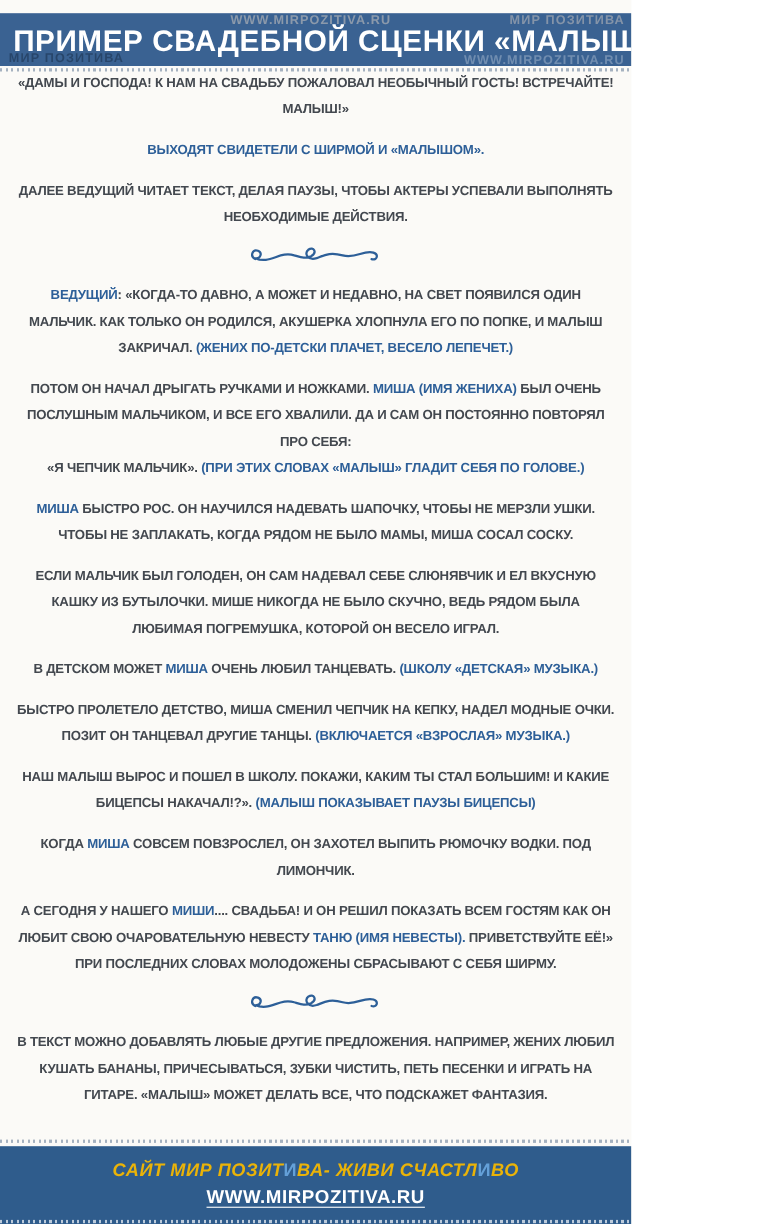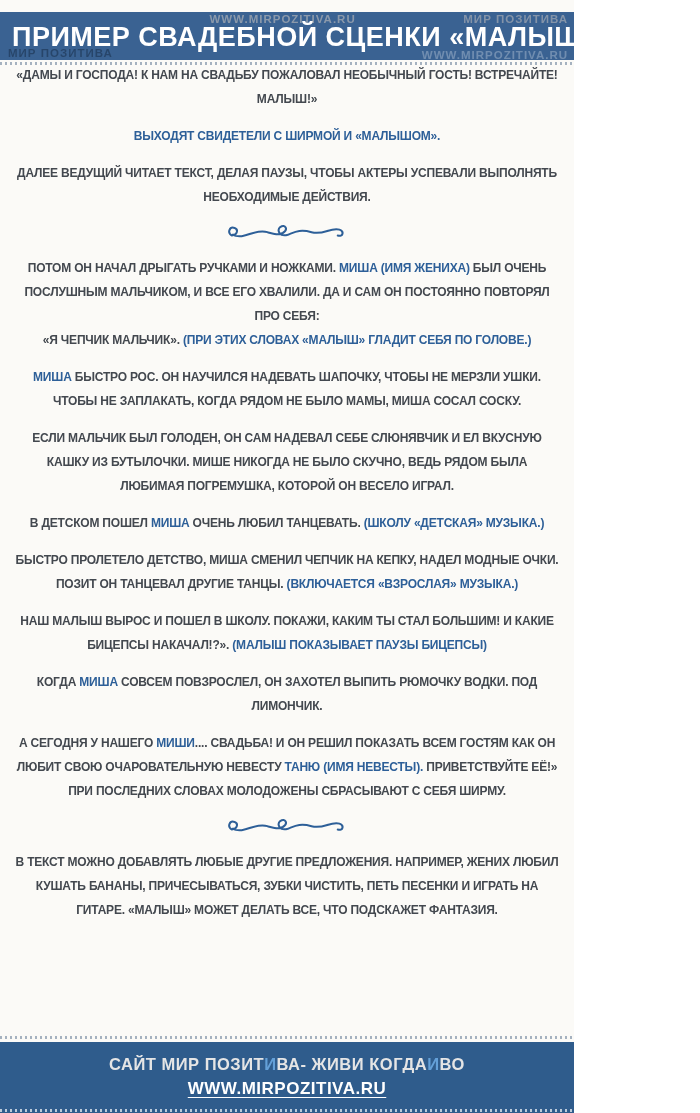--- a/index.html
+++ b/index.html
@@ -88,21 +88,21 @@
     text-align:center;
   }
   .footer-tagline{
     margin-top:13px;
     font-size:16.5px;
     font-weight:700;
     letter-spacing:.5px;
     color:#ffffff;
     white-space:nowrap;
   }
-  .footer-tagline .w{color:#e5e5e5;}
+  .footer-tagline .w{color:#eab308;font-style:italic;}
   .footer-tagline .i{color:var(--footer-accent);}
   .footer-url{
     display:inline-block;
     margin-top:5px;
     font-size:17px;
     font-weight:700;
     letter-spacing:.5px;
     color:#ffffff;
     text-decoration:underline;
     text-underline-offset:3px;
@@ -134,40 +134,41 @@
       <p class="para"><span class="dark">ДАЛЕЕ ВЕДУЩИЙ ЧИТАЕТ ТЕКСТ, ДЕЛАЯ ПАУЗЫ, ЧТОБЫ АКТЕРЫ УСПЕВАЛИ ВЫПОЛНЯТЬ НЕОБХОДИМЫЕ ДЕЙСТВИЯ.</span></p>
       <div class="flourish">
     <svg width="132" height="22" viewBox="0 0 150 26">
       <path d="M10 16 C4 13 7 5 13 7 C18 9 16 16 10 15
                C26 22 36 7 52 12 C59 14 64 16 70 13
                C77 9 73 2 67 6 C62 10 67 18 76 15
                C84 12 90 8 104 12 C118 16 126 6 137 9
                C143 11 141 18 135 16" fill="none" stroke="#2d5f98" stroke-width="2.4" stroke-linecap="round"></path>
     </svg>
   </div>
+      <p class="para"><span class="blue">ВЕДУЩИЙ</span><span class="dark">: «КОГДА-ТО ДАВНО, А МОЖЕТ И НЕДАВНО, НА СВЕТ ПОЯВИЛСЯ ОДИН МАЛЬЧИК. КАК ТОЛЬКО ОН РОДИЛСЯ, АКУШЕРКА ХЛОПНУЛА ЕГО ПО ПОПКЕ, И МАЛЫШ ЗАКРИЧАЛ. </span><span class="blue">(ЖЕНИХ ПО-ДЕТСКИ ПЛАЧЕТ, ВЕСЕЛО ЛЕПЕЧЕТ.)</span></p>
       <p class="para"><span class="dark">ПОТОМ ОН НАЧАЛ ДРЫГАТЬ РУЧКАМИ И НОЖКАМИ. </span><span class="blue">МИША (ИМЯ ЖЕНИХА)</span><span class="dark"> БЫЛ ОЧЕНЬ ПОСЛУШНЫМ МАЛЬЧИКОМ, И ВСЕ ЕГО ХВАЛИЛИ. ДА И САМ ОН ПОСТОЯННО ПОВТОРЯЛ ПРО СЕБЯ:</span><br><span class="dark">«Я ЧЕПЧИК МАЛЬЧИК». </span><span class="blue">(ПРИ ЭТИХ СЛОВАХ «МАЛЫШ» ГЛАДИТ СЕБЯ ПО ГОЛОВЕ.)</span></p>
       <p class="para"><span class="blue">МИША</span><span class="dark"> БЫСТРО РОС. ОН НАУЧИЛСЯ НАДЕВАТЬ ШАПОЧКУ, ЧТОБЫ НЕ МЕРЗЛИ УШКИ. ЧТОБЫ НЕ ЗАПЛАКАТЬ, КОГДА РЯДОМ НЕ БЫЛО МАМЫ, МИША СОСАЛ СОСКУ.</span></p>
       <p class="para"><span class="dark">ЕСЛИ МАЛЬЧИК БЫЛ ГОЛОДЕН, ОН САМ НАДЕВАЛ СЕБЕ СЛЮНЯВЧИК И ЕЛ ВКУСНУЮ КАШКУ ИЗ БУТЫЛОЧКИ. МИШЕ НИКОГДА НЕ БЫЛО СКУЧНО, ВЕДЬ РЯДОМ БЫЛА ЛЮБИМАЯ ПОГРЕМУШКА, КОТОРОЙ ОН ВЕСЕЛО ИГРАЛ.</span></p>
-      <p class="para"><span class="dark">В ДЕТСКОМ ПОШЕЛ </span><span class="blue">МИША</span><span class="dark"> ОЧЕНЬ ЛЮБИЛ ТАНЦЕВАТЬ. </span><span class="blue">(ШКОЛУ «ДЕТСКАЯ» МУЗЫКА.)</span></p>
+      <p class="para"><span class="dark">В ДЕТСКОМ МОЖЕТ </span><span class="blue">МИША</span><span class="dark"> ОЧЕНЬ ЛЮБИЛ ТАНЦЕВАТЬ. </span><span class="blue">(ШКОЛУ «ДЕТСКАЯ» МУЗЫКА.)</span></p>
       <p class="para"><span class="dark">БЫСТРО ПРОЛЕТЕЛО ДЕТСТВО, МИША СМЕНИЛ ЧЕПЧИК НА КЕПКУ, НАДЕЛ МОДНЫЕ ОЧКИ. ПОЗИТ ОН ТАНЦЕВАЛ ДРУГИЕ ТАНЦЫ. </span><span class="blue">(ВКЛЮЧАЕТСЯ «ВЗРОСЛАЯ» МУЗЫКА.)</span></p>
       <p class="para"><span class="dark">НАШ МАЛЫШ ВЫРОС И ПОШЕЛ В ШКОЛУ. ПОКАЖИ, КАКИМ ТЫ СТАЛ БОЛЬШИМ! И КАКИЕ БИЦЕПСЫ НАКАЧАЛ!?».  </span><span class="blue">(МАЛЫШ ПОКАЗЫВАЕТ ПАУЗЫ БИЦЕПСЫ)</span></p>
       <p class="para"><span class="dark">КОГДА </span><span class="blue">МИША</span><span class="dark"> СОВСЕМ ПОВЗРОСЛЕЛ, ОН ЗАХОТЕЛ ВЫПИТЬ РЮМОЧКУ ВОДКИ. ПОД ЛИМОНЧИК.</span></p>
       <p class="para"><span class="dark">А СЕГОДНЯ У НАШЕГО </span><span class="blue">МИШИ</span><span class="dark">.... СВАДЬБА! И ОН РЕШИЛ ПОКАЗАТЬ ВСЕМ ГОСТЯМ КАК ОН ЛЮБИТ СВОЮ ОЧАРОВАТЕЛЬНУЮ НЕВЕСТУ </span><span class="blue">ТАНЮ (ИМЯ НЕВЕСТЫ).</span><span class="dark"> ПРИВЕТСТВУЙТЕ ЕЁ!» ПРИ ПОСЛЕДНИХ СЛОВАХ МОЛОДОЖЕНЫ СБРАСЫВАЮТ С СЕБЯ ШИРМУ.</span></p>
       <div class="flourish">
     <svg width="132" height="22" viewBox="0 0 150 26">
       <path d="M10 16 C4 13 7 5 13 7 C18 9 16 16 10 15
                C26 22 36 7 52 12 C59 14 64 16 70 13
                C77 9 73 2 67 6 C62 10 67 18 76 15
                C84 12 90 8 104 12 C118 16 126 6 137 9
                C143 11 141 18 135 16" fill="none" stroke="#2d5f98" stroke-width="2.4" stroke-linecap="round"></path>
     </svg>
   </div>
       <p class="para"><span class="dark">В ТЕКСТ МОЖНО ДОБАВЛЯТЬ ЛЮБЫЕ ДРУГИЕ ПРЕДЛОЖЕНИЯ. НАПРИМЕР, ЖЕНИХ ЛЮБИЛ КУШАТЬ БАНАНЫ, ПРИЧЕСЫВАТЬСЯ, ЗУБКИ ЧИСТИТЬ, ПЕТЬ ПЕСЕНКИ И ИГРАТЬ НА ГИТАРЕ. «МАЛЫШ» МОЖЕТ ДЕЛАТЬ ВСЕ, ЧТО ПОДСКАЖЕТ ФАНТАЗИЯ.</span></p>
     </main>
 
   <div class="footer-sep"></div>
   <footer class="footer-band">
-    <div class="footer-tagline"><span class="w">САЙТ МИР ПОЗИТ</span><span class="i">И</span><span class="w">ВА- ЖИВИ КОГДА</span><span class="i">И</span><span class="w">ВО</span></div>
+    <div class="footer-tagline"><span class="w">САЙТ МИР ПОЗИТ</span><span class="i">И</span><span class="w">ВА- ЖИВИ СЧАСТЛ</span><span class="i">И</span><span class="w">ВО</span></div>
     <a class="footer-url">WWW.MIRPOZITIVA.RU</a>
     <div class="footer-dots"></div>
   </footer>
 
 </div>
 
 </body></html>

